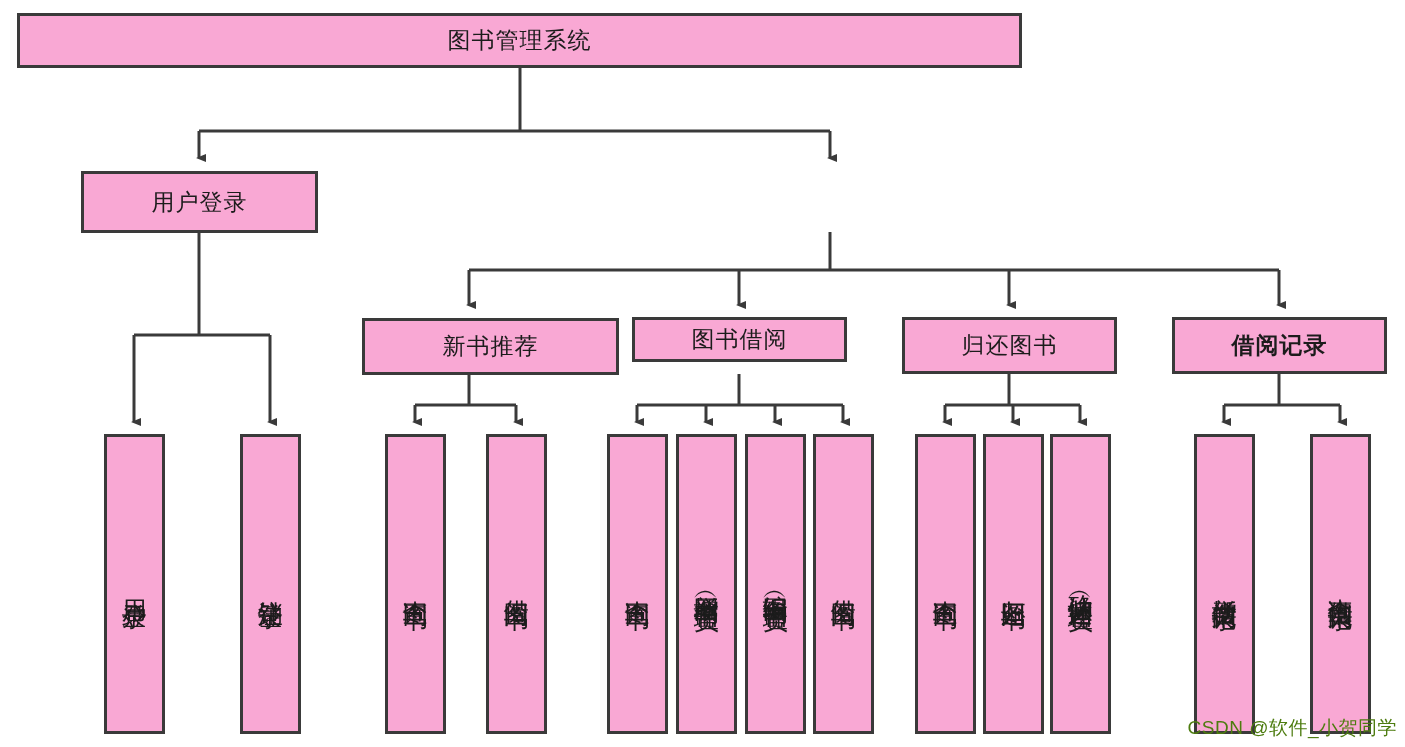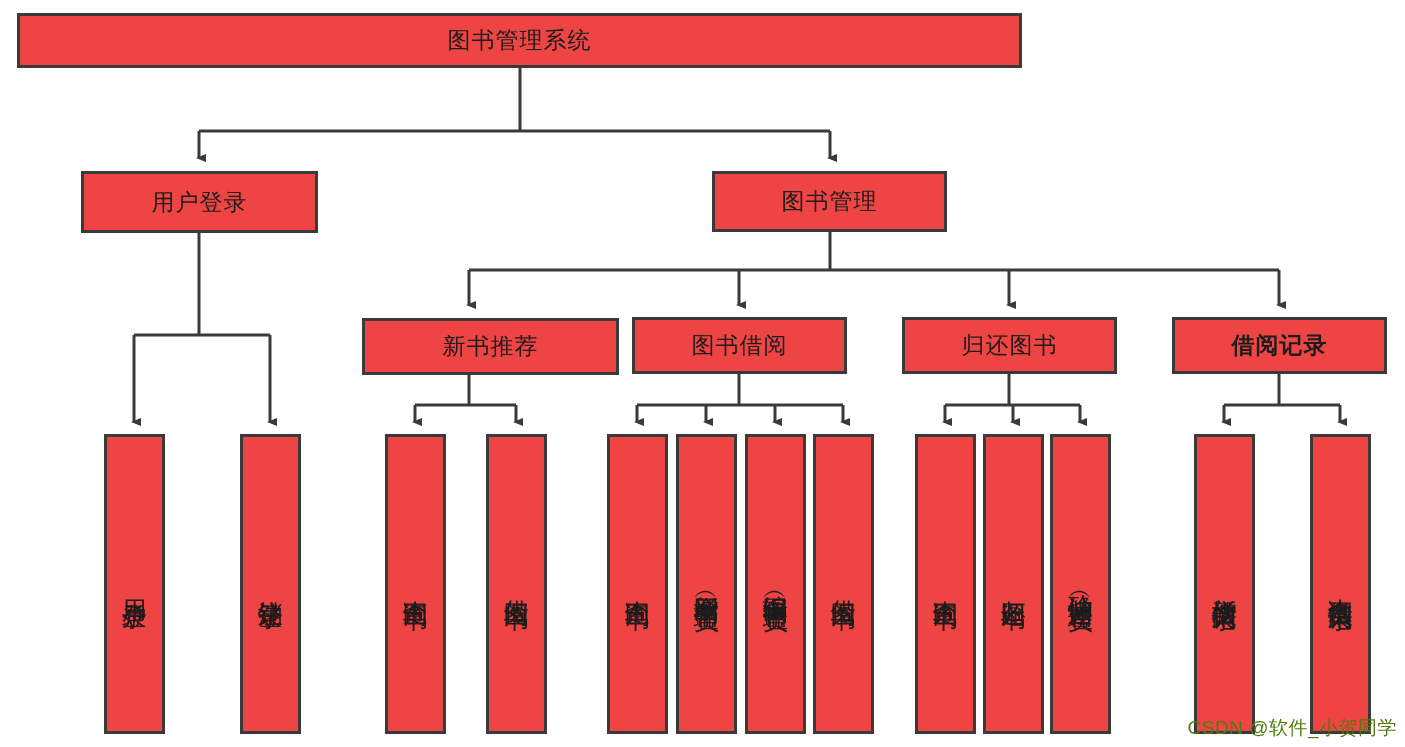--- a/index.html
+++ b/index.html
@@ -20,21 +20,21 @@
   svg#wires {
     position: absolute;
     left: 0;
     top: 0;
     width: 1405px;
     height: 747px;
   }
   .node {
     position: absolute;
     box-sizing: border-box;
-    background: #ef4444;
+    background: #f9a8d4;
     border: 3px solid #3a3a3a;
     display: flex;
     align-items: center;
     justify-content: center;
     color: #1c1c1c;
   }
   .node.horiz {
     font-size: 23px;
     letter-spacing: 1px;
   }
@@ -118,28 +118,25 @@
     </g>
   </svg>
 
   <div class="node horiz" style="left:17px; top:13px; width:1005px; height:55px;">
     <span class="htext">图书管理系统</span>
   </div>
 
   <div class="node horiz" style="left:81px; top:171px; width:237px; height:62px;">
     <span class="htext">用户登录</span>
   </div>
-  <div class="node horiz" style="left:712px; top:171px; width:235px; height:61px;">
-    <span class="htext">图书管理</span>
-  </div>
 
   <div class="node horiz" style="left:362px; top:318px; width:257px; height:57px;">
     <span class="htext">新书推荐</span>
   </div>
-  <div class="node horiz" style="left:632px; top:317px; width:215px; height:57px;text-align:right;">
+  <div class="node horiz" style="left:632px; top:317px; width:215px; height:45px;text-align:right;">
     <span class="htext">图书借阅</span>
   </div>
   <div class="node horiz" style="left:902px; top:317px; width:215px; height:57px;">
     <span class="htext">归还图书</span>
   </div>
   <div class="node horiz" style="left:1172px; top:317px; width:215px; height:57px;font-weight:bold;">
     <span class="htext">借阅记录</span>
   </div>
 
   <div class="node vert" style="left:104px; top:434px; width:61px; height:300px;">

